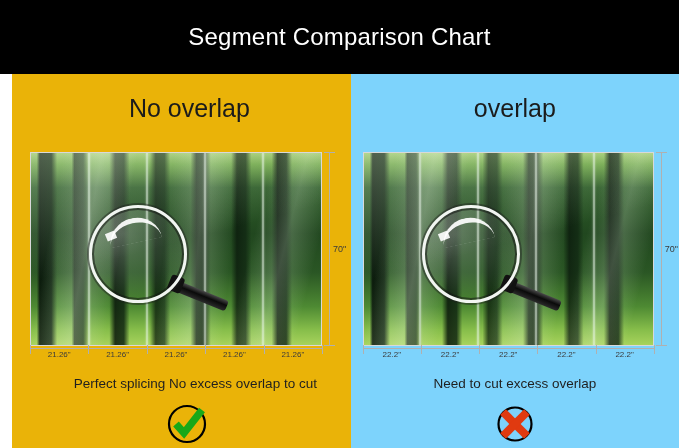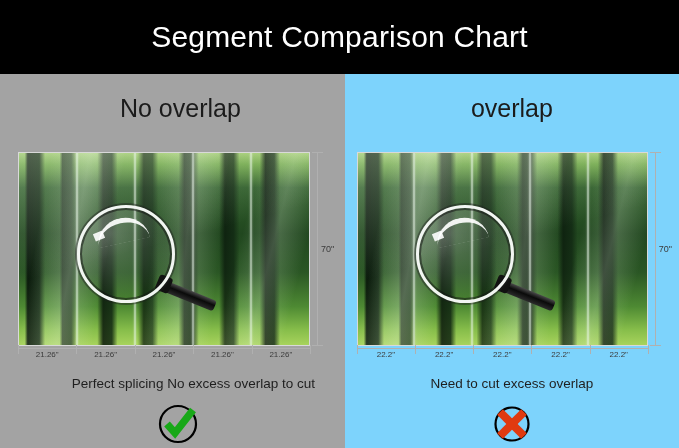--- a/index.html
+++ b/index.html
@@ -26,21 +26,21 @@
     left: 0; top: 0;
     width: 679px;
     height: 74px;
     background: #000000;
     display: flex;
     align-items: center;
     justify-content: center;
   }
   .header-title {
     color: #ffffff;
-    font-size: 30px;
+    font-size: 24px;
     font-weight: 400;
     letter-spacing: 0.2px;
     font-family: "Liberation Sans", sans-serif;
     white-space: nowrap;
   }
 
   
   .panels {
     position: absolute;
     left: 0; top: 74px;
@@ -48,21 +48,22 @@
     height: 374px;
     display: flex;
   }
   .panel {
     position: relative;
     height: 374px;
     box-sizing: border-box;
   }
   .panel-left {
     width: 357px;
-    background: #a3a3a3;
+    background: #eab308;
+    margin-left: 12px;
   }
   .panel-right {
     width: 346px;
     background: #7dd3fc;
   }
 
   .panel-heading {
     position: absolute;
     top: 20px;
     left: 0;
@@ -270,21 +271,21 @@
   .caption {
     position: absolute;
     top: 302px;
     left: 0;
     width: 100%;
     text-align: center;
     font-size: 13.5px;
     color: #1f1f1f;
     font-family: "Liberation Sans", sans-serif;
   }
-  .panel-left .caption { padding-left: 21px; }
+  .panel-left .caption { padding-left: 14px; }
   .panel-right .caption { padding-right: 8px; }
 
   
   .verdict {
     position: absolute;
     top: 328px;
     left: 0;
     width: 100%;
     display: flex;
     justify-content: center;

